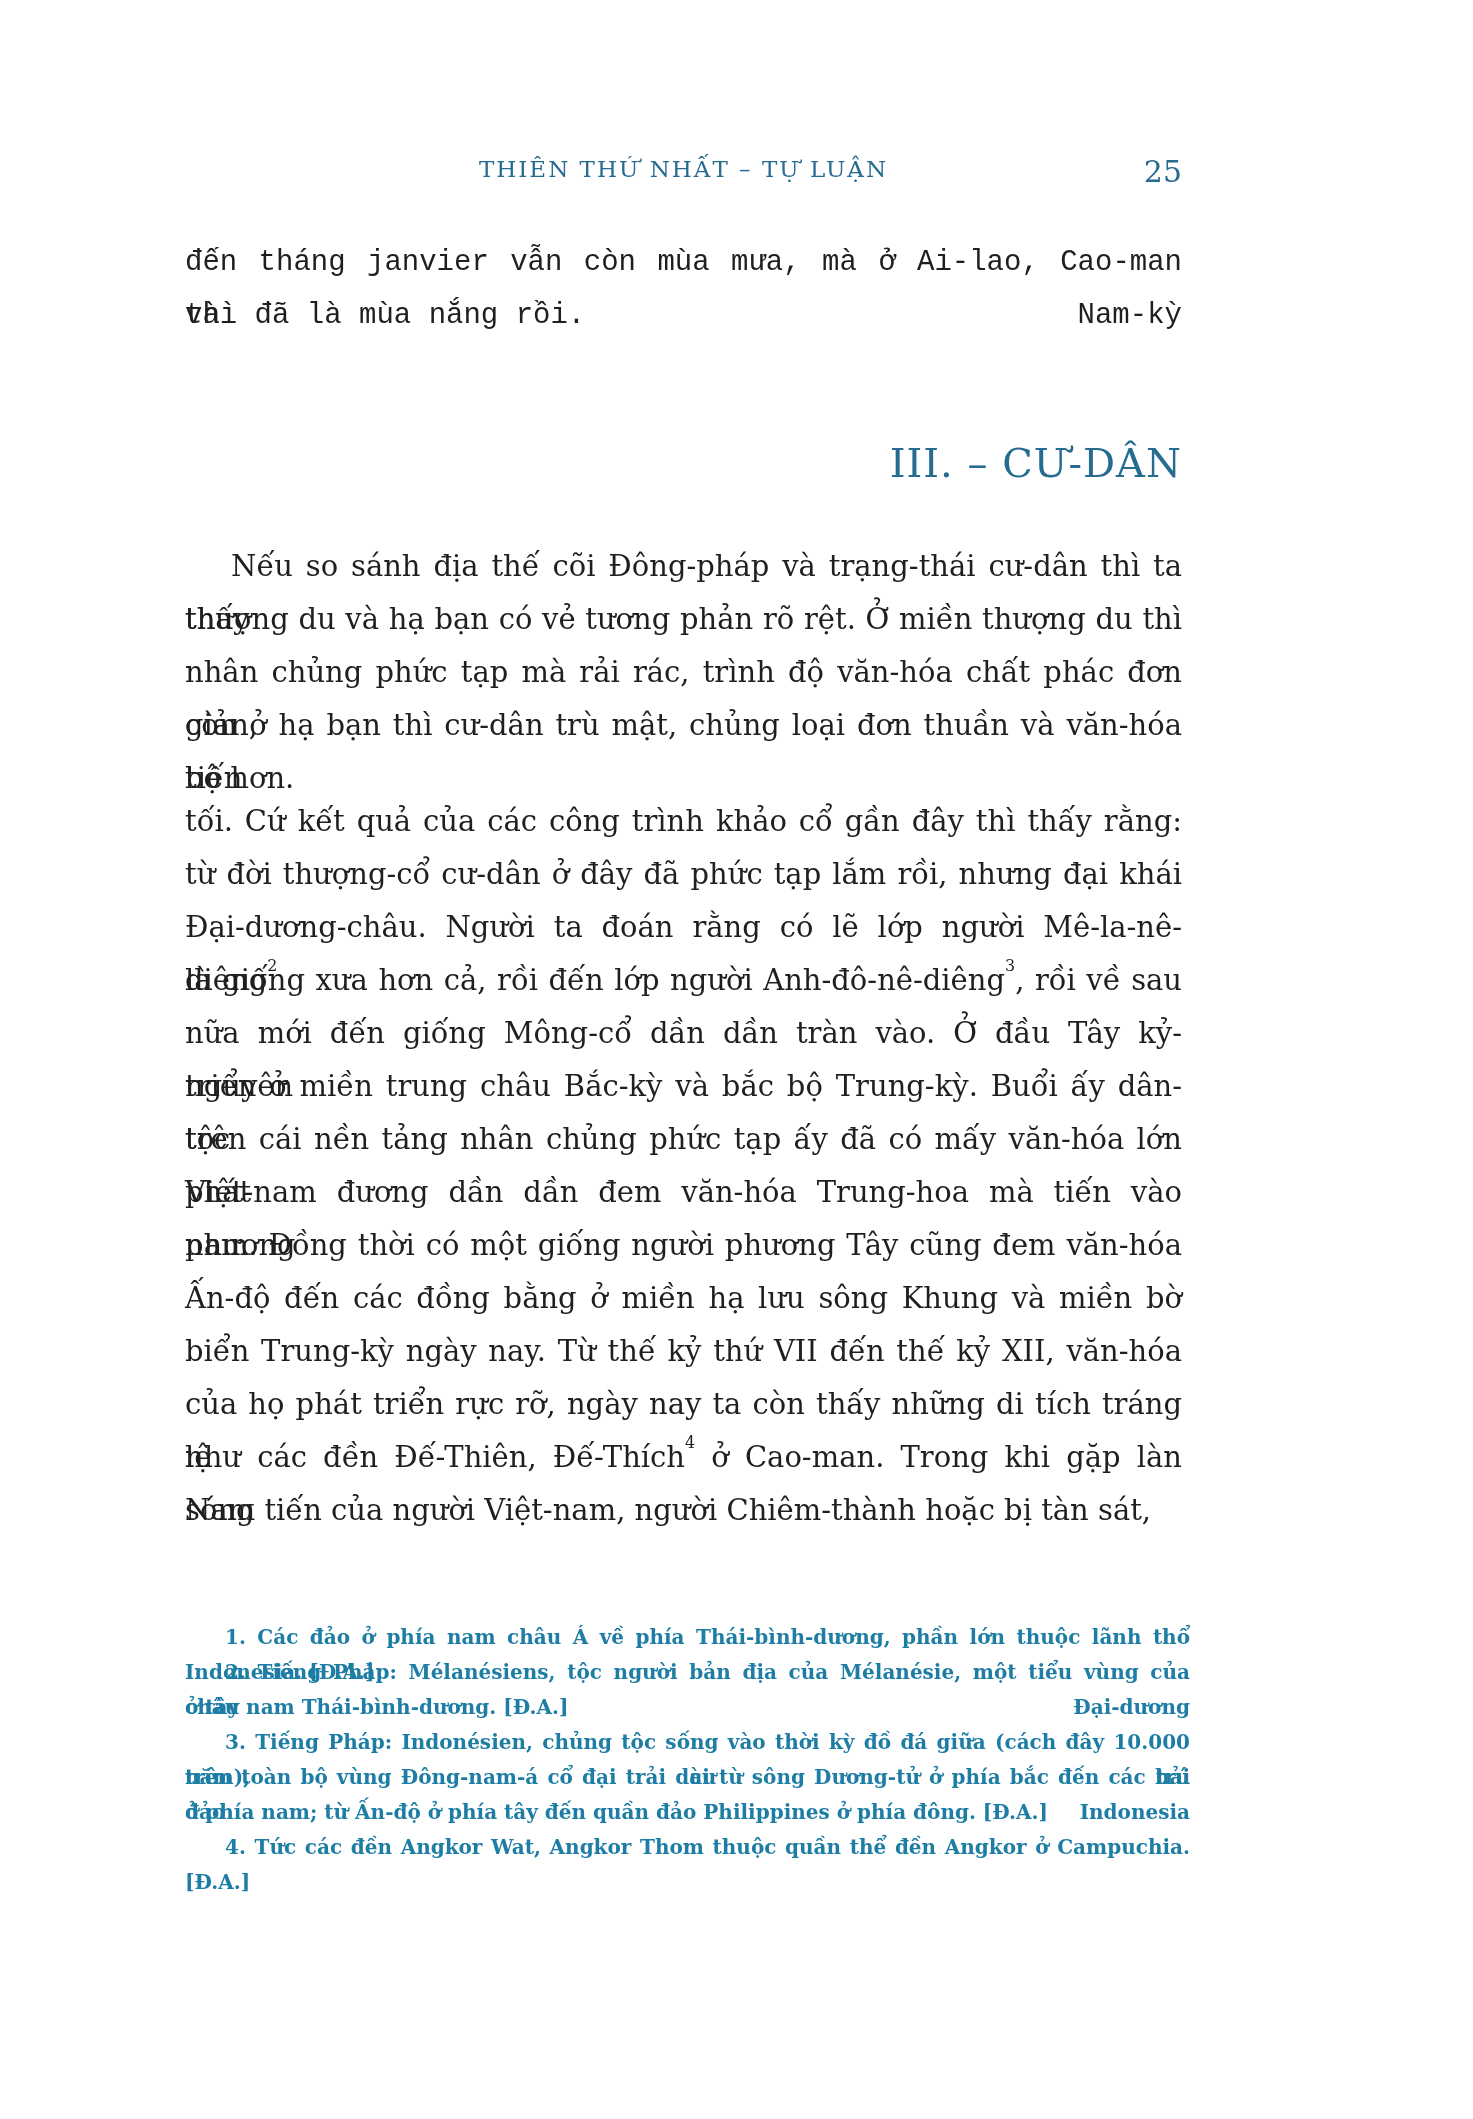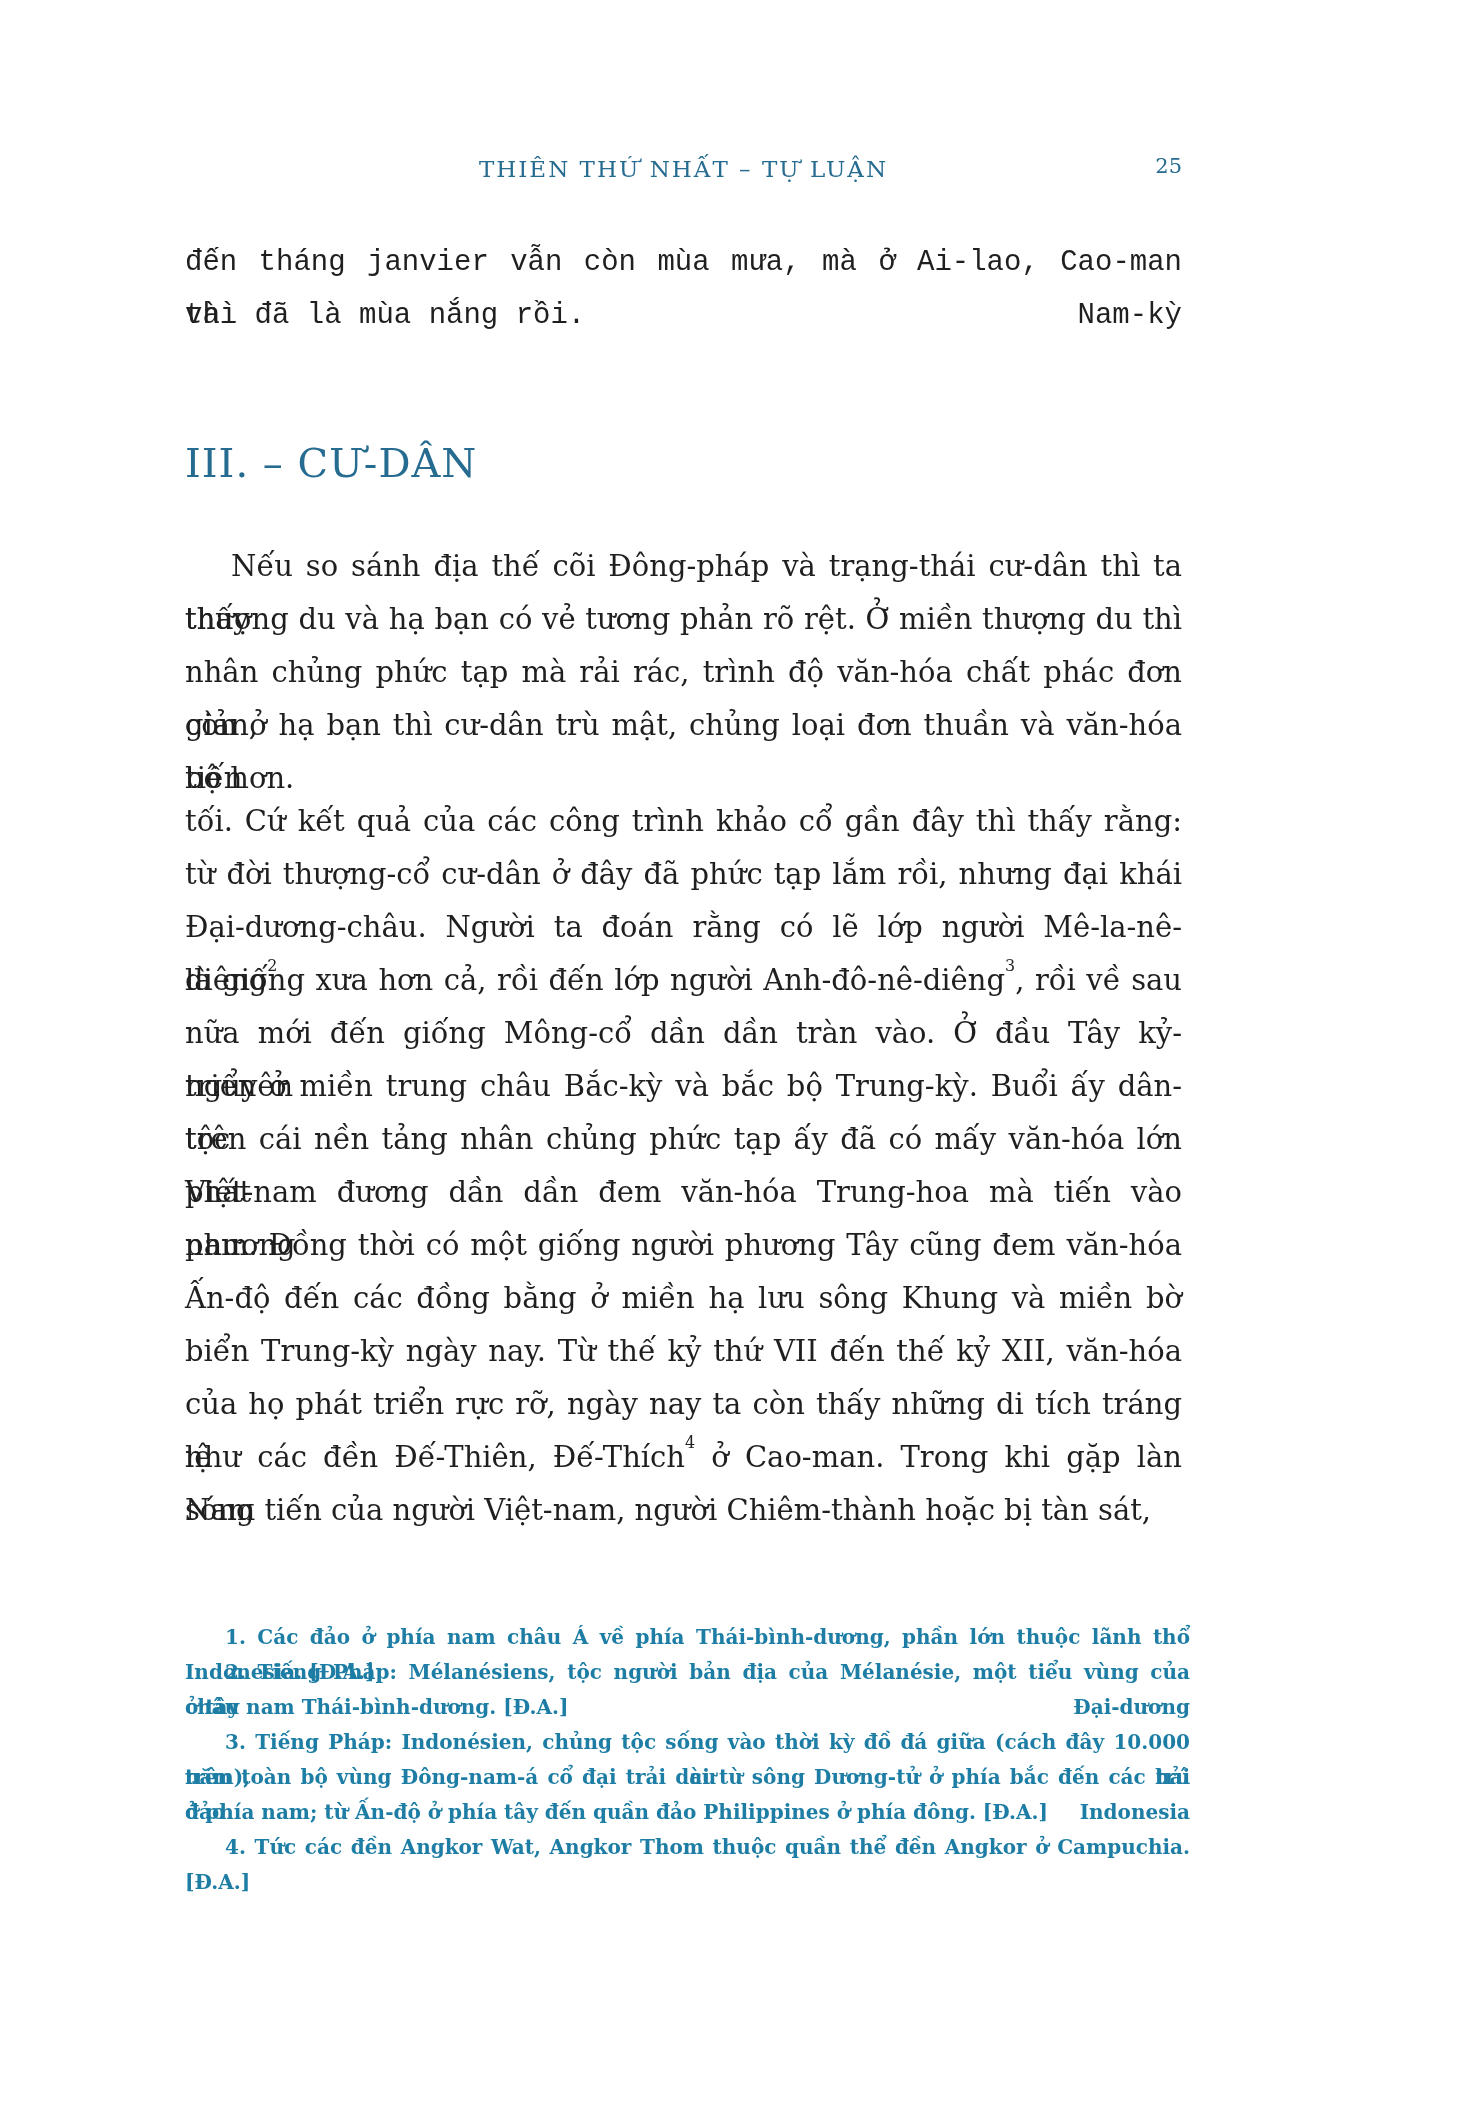--- a/index.html
+++ b/index.html
@@ -17,21 +17,21 @@
   
   .running-header{
     top:156px;height:34px;
     text-align:center;
     font-size:23px;
     letter-spacing:2px;
     color:#266b90;
   }
   .page-number{
     position:absolute;right:0;top:-2px;
-    font-size:21px;letter-spacing:0;
+    font-size:30px;letter-spacing:0;
   }
 
   
   .para .line{
     text-align:justify;
     text-align-last:justify;
     font-size:29px;
     line-height:53px;
     height:53px;
     white-space:normal;
@@ -41,21 +41,21 @@
   sup{font-size:0.55em;line-height:0;position:relative;top:-0.5em;}
 
   .para1{top:236px;font-family:Liberation Mono, monospace;}
   .para2{top:540px;}
   .para3{top:795px;}
 
   
   .section-heading{
     position:absolute;left:185px;width:997px;
     top:440px;margin:0;
-    text-align:left;
+    text-align:right;
     font-size:40px;font-weight:400;
     letter-spacing:1px;
     color:#266b90;
   }
 
   
   .footnotes{
     position:absolute;left:185px;width:1005px;
     top:1620px;
     color:#1d7da4;

